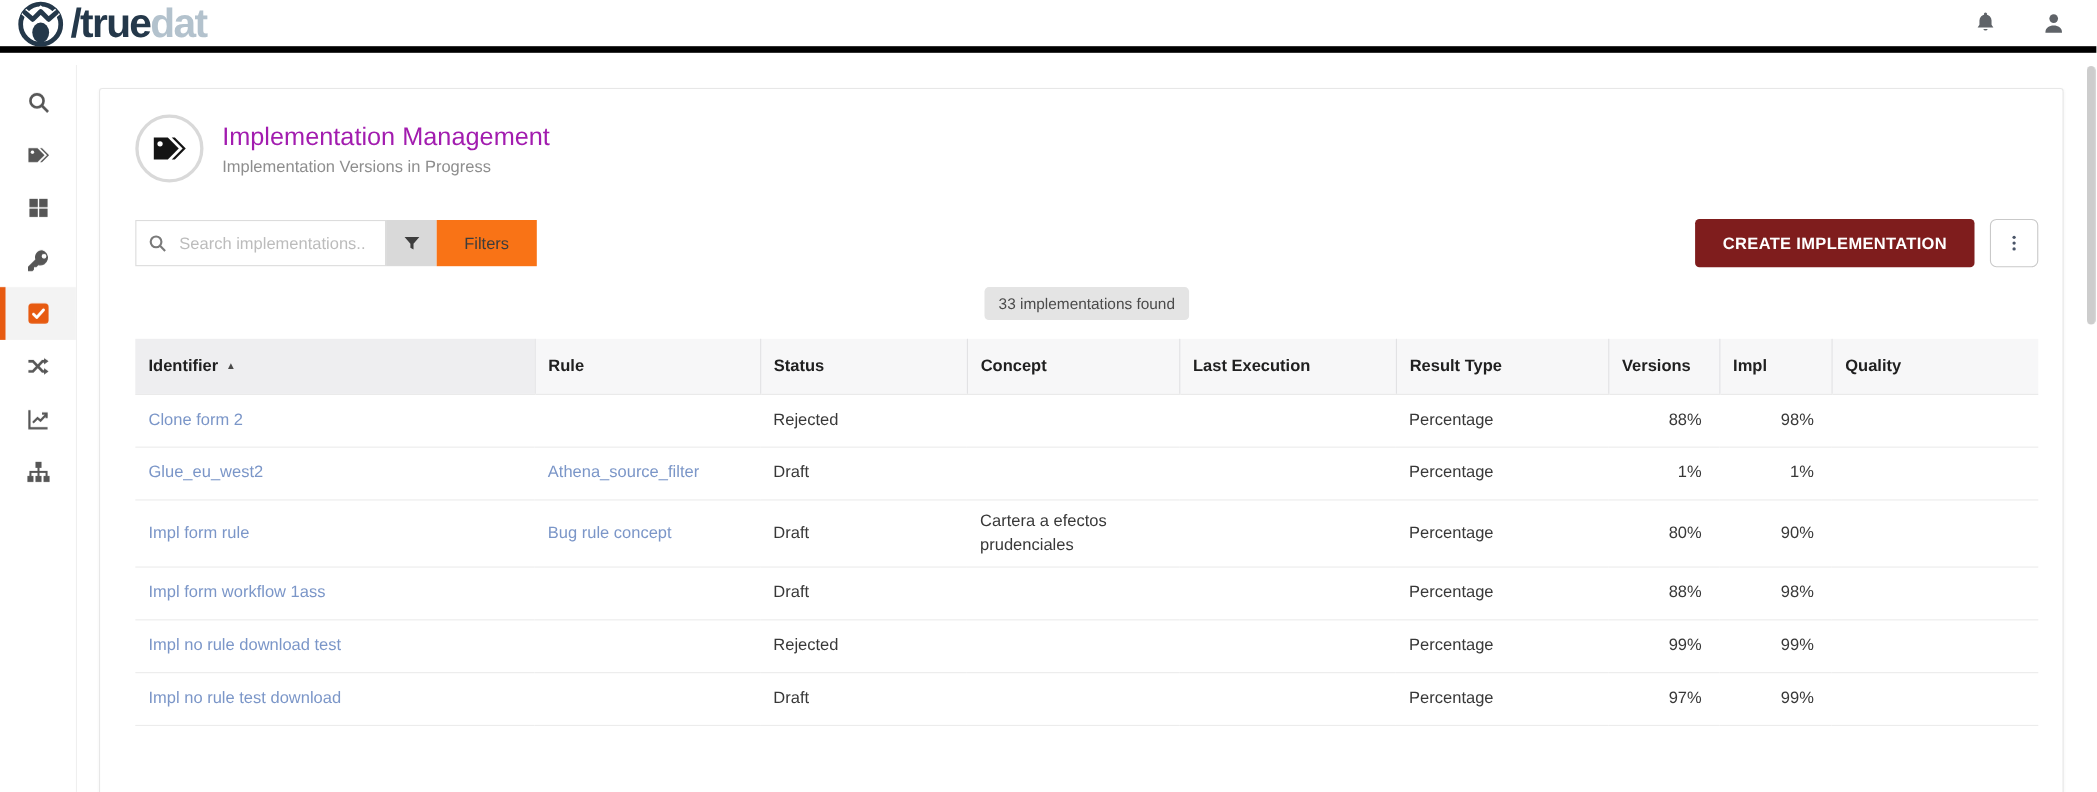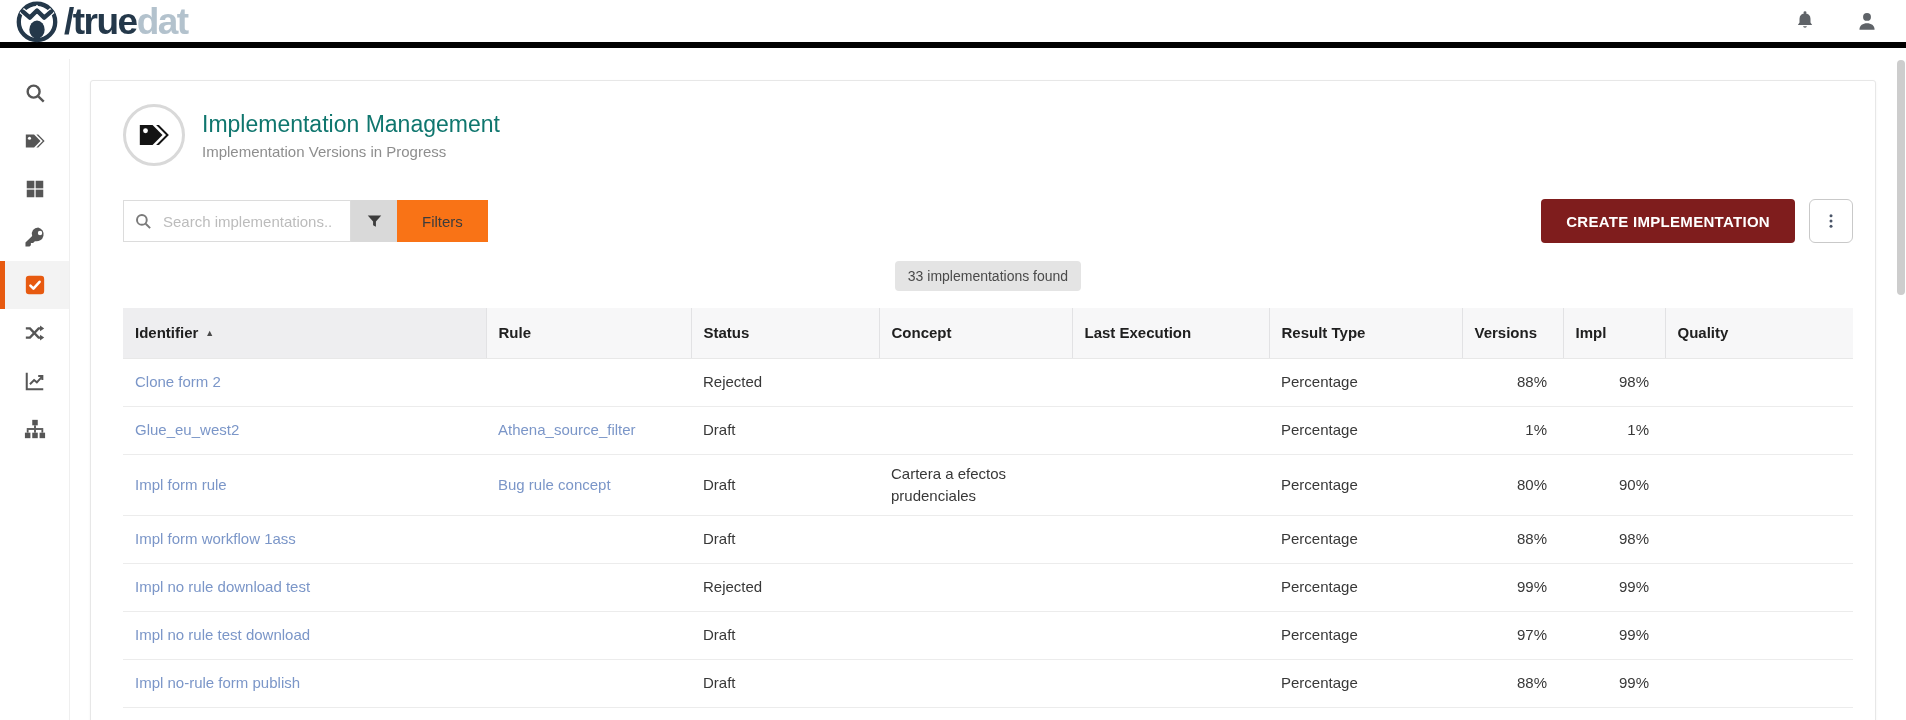--- a/index.html
+++ b/index.html
@@ -58,21 +58,21 @@
     padding: 0 22px 0 32px;
   }
   .card-header { display: flex; align-items: center; gap: 17px; margin-top: 23px; }
   .header-badge-icon {
     width: 62px; height: 62px; border-radius: 50%;
     border: 3px solid #d9d9d9; color: #141414;
     display: flex; align-items: center; justify-content: center;
     flex: 0 0 auto;
   }
   .header-badge-icon svg { width: 34px; height: 34px; }
-  .page-title { margin: 0 0 5px 0; font-size: 23px; font-weight: 400; color: #0f766e; }
+  .page-title { margin: 0 0 5px 0; font-size: 23px; font-weight: 400; color: #a21caf; }
   .page-subtitle { font-size: 15px; color: #8e8e8e; }
 
   
   .toolbar { display: flex; align-items: center; justify-content: space-between; margin-top: 33px; }
   .search-group { display: flex; height: 42px; }
   .search-box {
     display: flex; align-items: center; gap: 9px;
     width: 228px; padding: 0 10px;
     background: #fff; border: 1px solid #dcdcdc;
   }
@@ -364,31 +364,20 @@
     <td><a class="cell-link">Impl no rule test download</a></td>
     <td></td>
     <td>Draft</td>
     <td></td>
     <td></td>
     <td>Percentage</td>
     <td class="num">97%</td>
     <td class="num">99%</td>
     <td></td>
   </tr>
-        <tr>
-    <td><a class="cell-link">Impl no-rule form publish</a></td>
-    <td></td>
-    <td>Draft</td>
-    <td></td>
-    <td></td>
-    <td>Percentage</td>
-    <td class="num">88%</td>
-    <td class="num">99%</td>
-    <td></td>
-  </tr>
       </tbody>
   </table>
 
 </div>
 
 <div class="scrollbar-track">
   <div class="scrollbar-thumb"></div>
 </div>
 
 </body></html>

